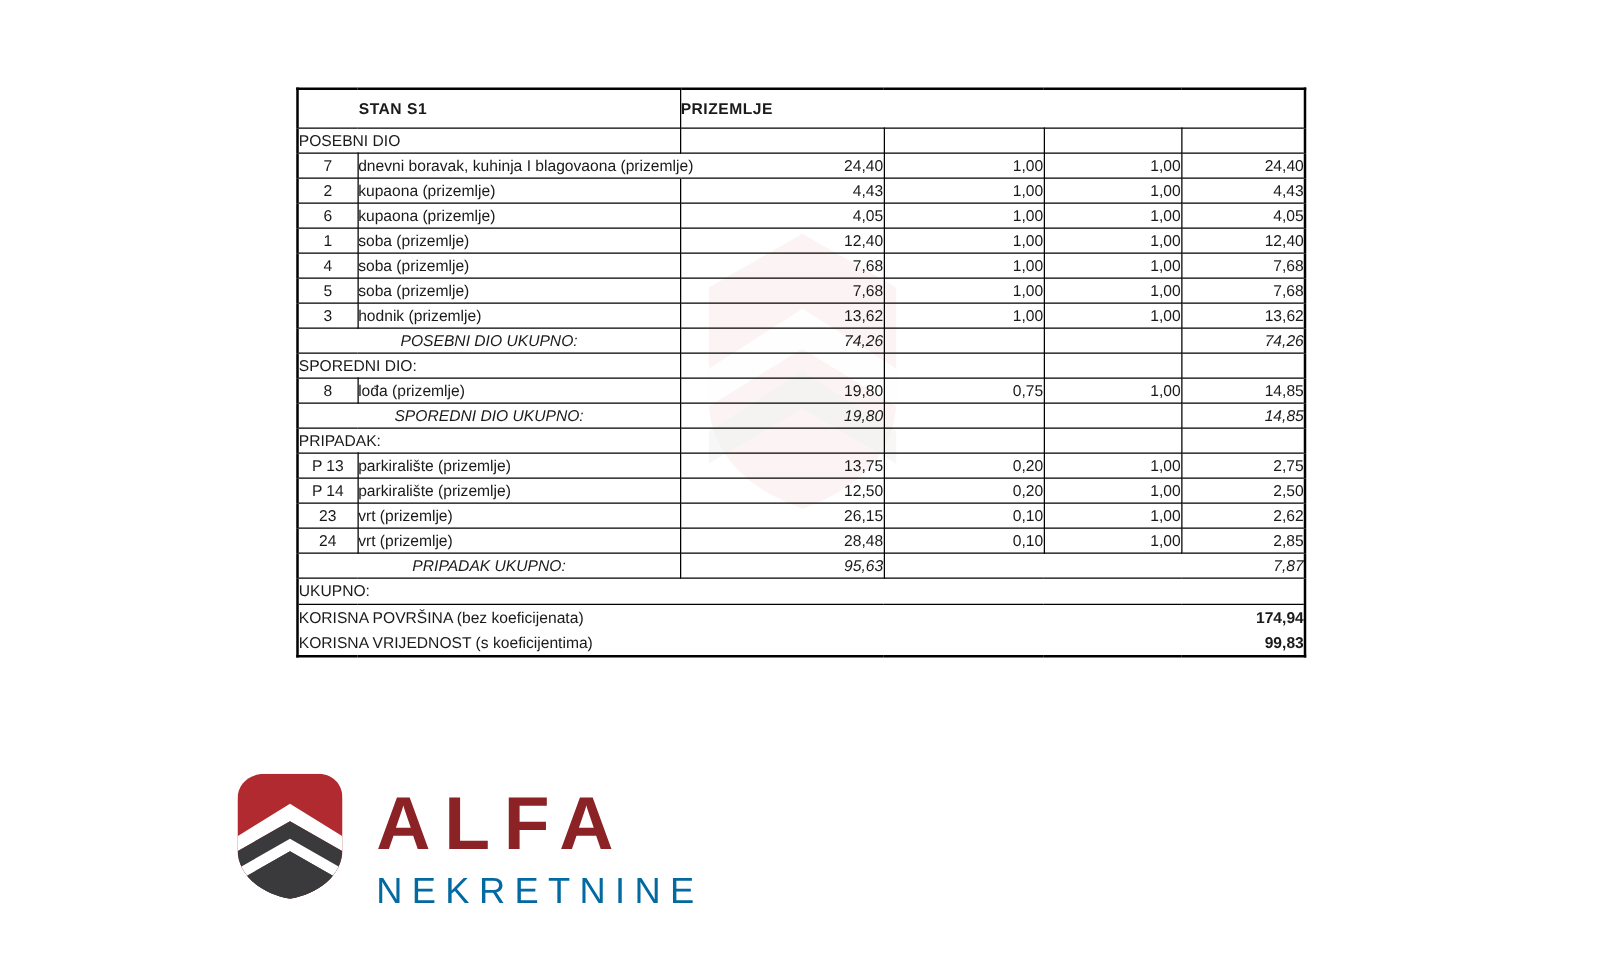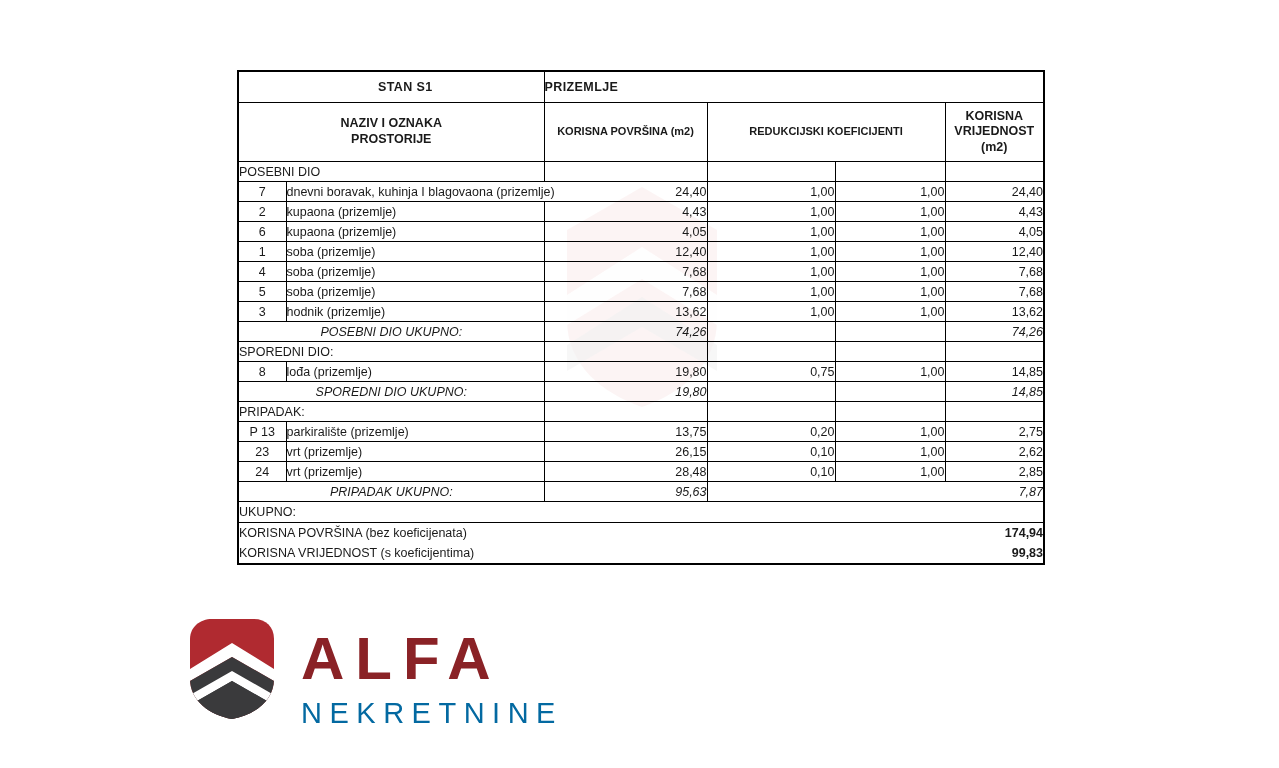--- a/index.html
+++ b/index.html
@@ -63,22 +63,22 @@
 
   
   .hdr-title {
     height: 30px;
     text-align: left;
     font-weight: bold;
     font-size: 15px;
     letter-spacing: .4px;
   }
   .hdr-title.left-title {
-    text-align: center;
-    padding-left: 28px;
+    text-align: left;
+    padding-left: 48px;
     margin-top: 36px;
   }
   .hdr-sub {
     height: 58px;
     text-align: center;
     font-weight: bold;
     font-size: 11.5px;
     line-height: 1.25;
   }
   .hdr-sub .small {
@@ -219,37 +219,20 @@
       <col class="col-red2">
       <col class="col-val">
     </colgroup>
 
     <tbody>
         <tr>
       <td class="hdr-title left-title thick-top thick-left" colspan="2">STAN S1</td>
       <td class="hdr-title thick-top thick-right" colspan="4">PRIZEMLJE</td>
     </tr>
 
-    <tr>
-      <td class="hdr-sub thick-left" colspan="2">
-        <div>NAZIV I OZNAKA</div>
-        <div>PROSTORIJE</div>
-      </td>
-      <td class="hdr-sub">
-        <span class="small">KORISNA POVRŠINA (m2)</span>
-      </td>
-      <td class="hdr-sub" colspan="2">
-        <span class="small">REDUKCIJSKI KOEFICIJENTI</span>
-      </td>
-      <td class="hdr-sub thick-right">
-        <div>KORISNA</div>
-        <div>VRIJEDNOST</div>
-        <div>(m2)</div>
-      </td>
-    </tr>
 
     <tr class="section-row">
       <td class="thick-left" colspan="2">POSEBNI DIO</td>
       <td></td>
       <td></td>
       <td></td>
       <td class="thick-right"></td>
     </tr>
 
     <tr class="item-row">
@@ -347,20 +330,28 @@
       <td></td>
       <td class="thick-right"></td>
     </tr>
     <tr class="item-row">
       <td class="c-no thick-left">P 13</td>
       <td class="c-name">parkiralište (prizemlje)</td>
       <td class="c-num">13,75</td>
       <td class="c-num">0,20</td>
       <td class="c-num">1,00</td>
       <td class="c-num thick-right">2,75</td>
+    </tr>
+    <tr class="item-row">
+      <td class="c-no thick-left">P 14</td>
+      <td class="c-name">parkiralište (prizemlje)</td>
+      <td class="c-num">12,50</td>
+      <td class="c-num">0,20</td>
+      <td class="c-num">1,00</td>
+      <td class="c-num thick-right">2,50</td>
     </tr>
     <tr class="item-row">
       <td class="c-no thick-left">23</td>
       <td class="c-name">vrt (prizemlje)</td>
       <td class="c-num">26,15</td>
       <td class="c-num">0,10</td>
       <td class="c-num">1,00</td>
       <td class="c-num thick-right">2,62</td>
     </tr>
     <tr class="item-row">

